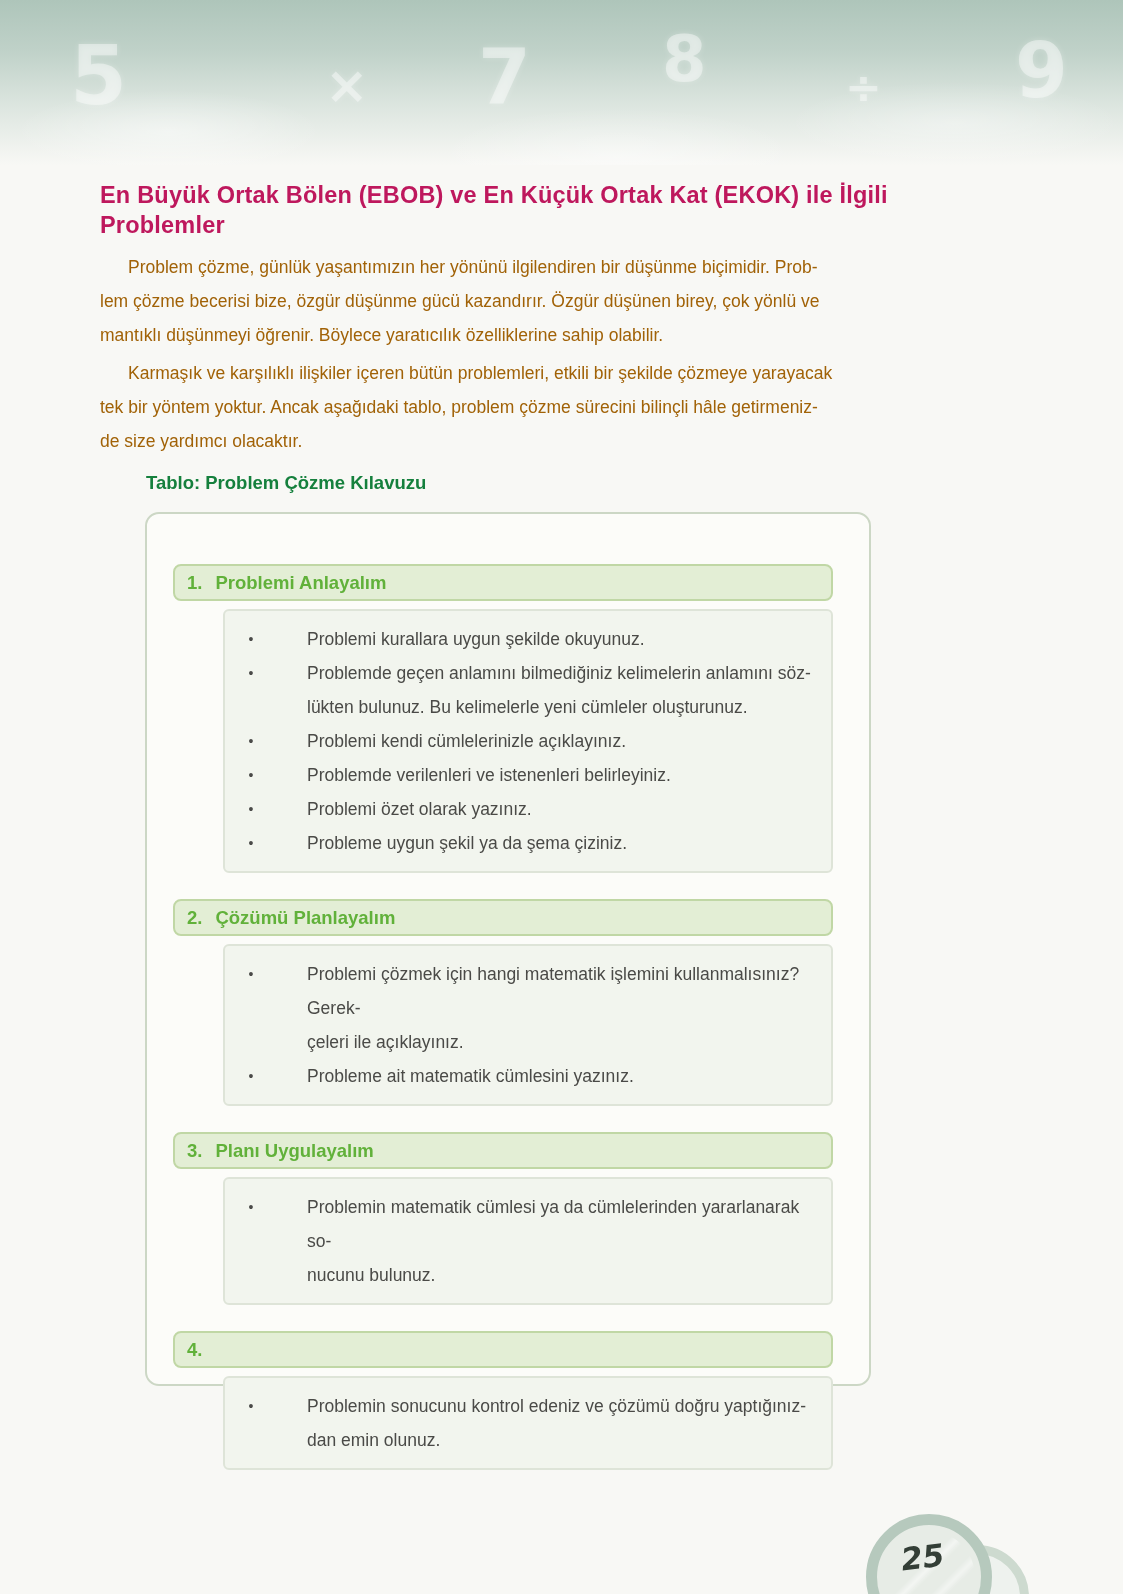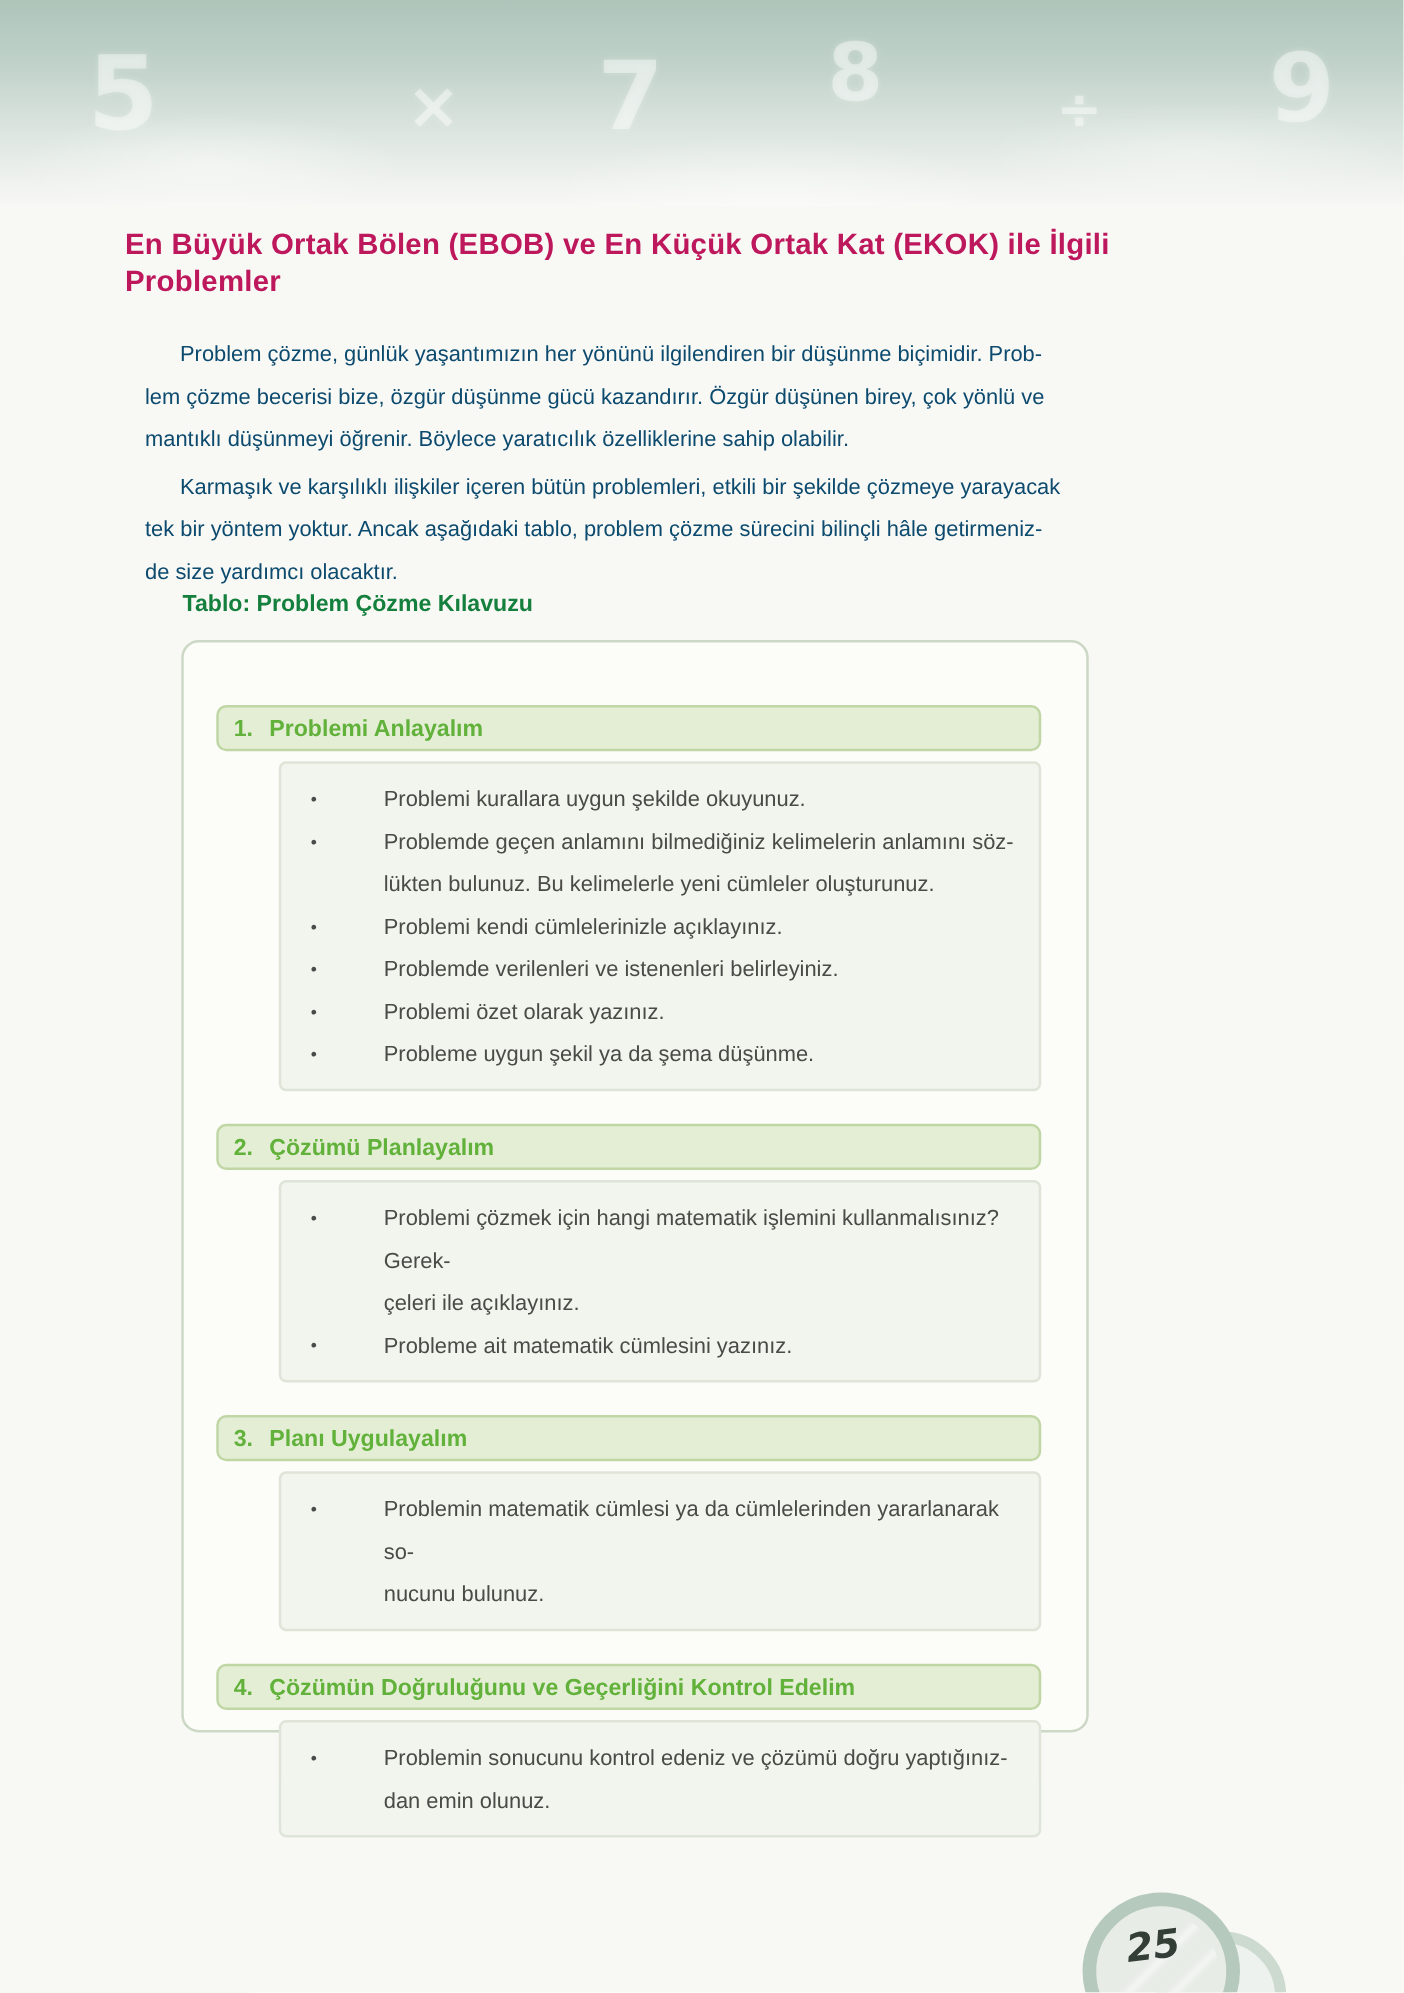--- a/index.html
+++ b/index.html
@@ -29,22 +29,22 @@
   .wm-3{left:662px;top:22px;font-size:64px;}
   .wm-4{left:845px;top:62px;font-size:44px;}
   .wm-5{left:1015px;top:26px;font-size:76px;}
 
   .title{
     position:absolute;left:100px;top:180px;width:840px;margin:0;
     font-size:23.5px;line-height:30px;font-weight:bold;color:#be185d;
     white-space:pre-line;letter-spacing:.2px;
   }
   .para{
-    position:absolute;left:100px;width:818px;margin:16px;
-    font-size:17.5px;line-height:34px;color:#0c4a6e;
+    position:absolute;left:100px;width:818px;margin:0;
+    font-size:17.5px;line-height:34px;color:#a16207;
     white-space:pre-line;text-indent:28px;
   }
   .para-1{top:250px;}
   .para-2{top:356px;}
   .caption{
     position:absolute;left:146px;top:472px;
     font-size:18.5px;font-weight:bold;color:#15803d;
   }
   .guide-box{
     position:absolute;left:145px;top:512px;width:726px;height:874px;
@@ -138,21 +138,21 @@
         <div class="bullet">
           <span class="dot">•</span>
           <span class="btext">Problemde verilenleri ve istenenleri belirleyiniz.</span>
         </div>
         <div class="bullet">
           <span class="dot">•</span>
           <span class="btext">Problemi özet olarak yazınız.</span>
         </div>
         <div class="bullet">
           <span class="dot">•</span>
-          <span class="btext">Probleme uygun şekil ya da şema düşünme.</span>
+          <span class="btext">Probleme uygun şekil ya da şema çiziniz.</span>
         </div>
       </div>
     </div>
 
     <div class="section">
       <div class="sec-header">
         <span class="num">2.</span>
         <span class="ttl">Çözümü Planlayalım</span>
       </div>
       <div class="sec-body">
@@ -178,21 +178,20 @@
           <span class="dot">•</span>
           <span class="btext">Problemin matematik cümlesi ya da cümlelerinden yararlanarak so-
 nucunu bulunuz.</span>
         </div>
       </div>
     </div>
 
     <div class="section">
       <div class="sec-header">
         <span class="num">4.</span>
-        <span class="ttl">Çözümün Doğruluğunu ve Geçerliğini Kontrol Edelim</span>
       </div>
       <div class="sec-body">
         <div class="bullet">
           <span class="dot">•</span>
           <span class="btext">Problemin sonucunu kontrol edeniz ve çözümü doğru yaptığınız-
 dan emin olunuz.</span>
         </div>
       </div>
     </div>
 

